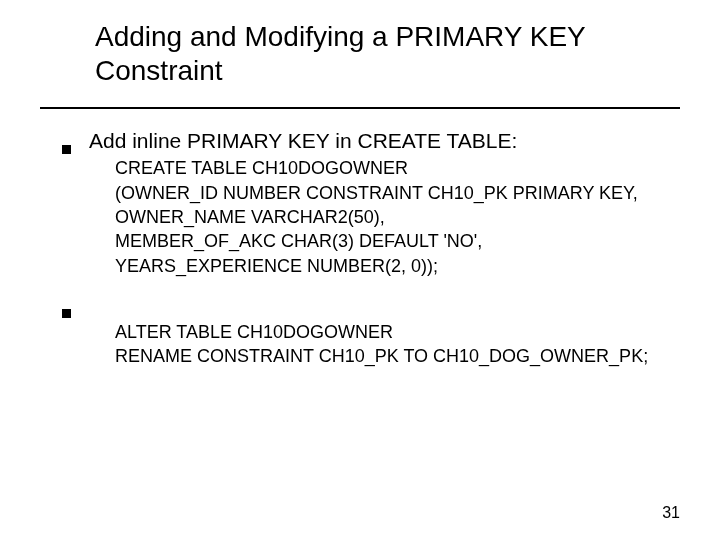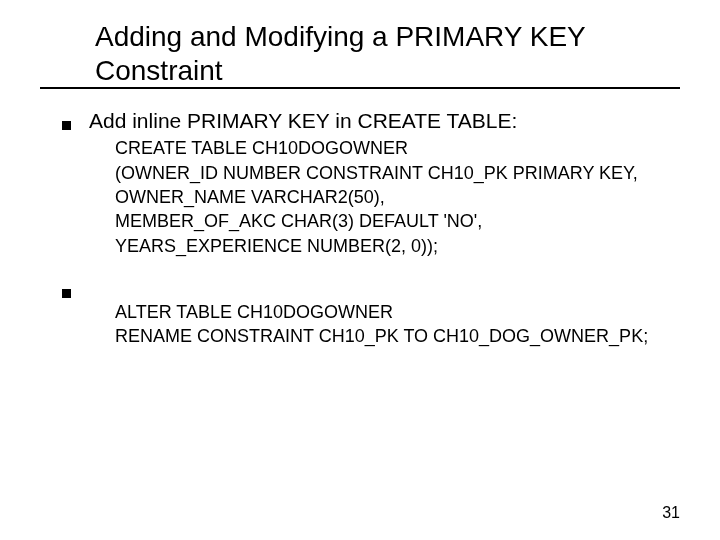--- a/index.html
+++ b/index.html
@@ -10,34 +10,34 @@
       font-family: Arial, Helvetica, sans-serif;
       color: #000;
       position: relative;
       padding: 20px 40px 20px 40px;
     }
     .title {
       font-size: 28px;
       font-weight: 400;
       line-height: 1.2;
       margin-left: 55px;
-      margin-bottom: 0;
+      margin-bottom: 20px;
     }
     .title-rule {
       border: none;
       border-top: 2px solid #000;
       margin: 0 0 18px 0;
       width: 100%;
     }
     .section {
       margin-bottom: 22px;
     }
     .bullet-row {
       display: flex;
-      align-items: center;
+      align-items: flex-end;
       gap: 18px;
       margin-left: 22px;
       margin-bottom: 2px;
     }
     .bullet {
       width: 9px;
       height: 9px;
       background: #000;
       flex: 0 0 auto;
       margin-top: 9px;

